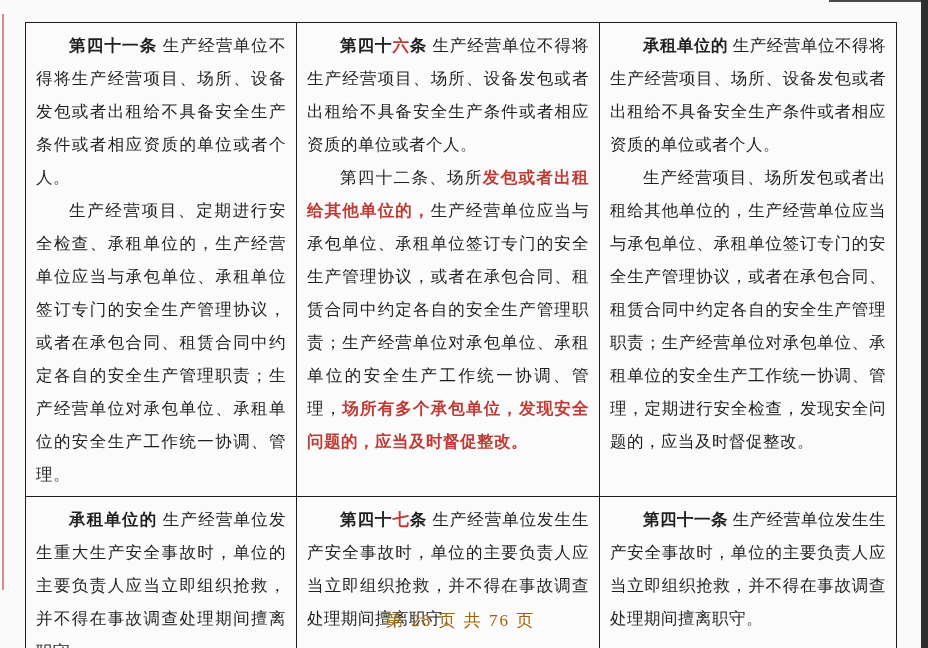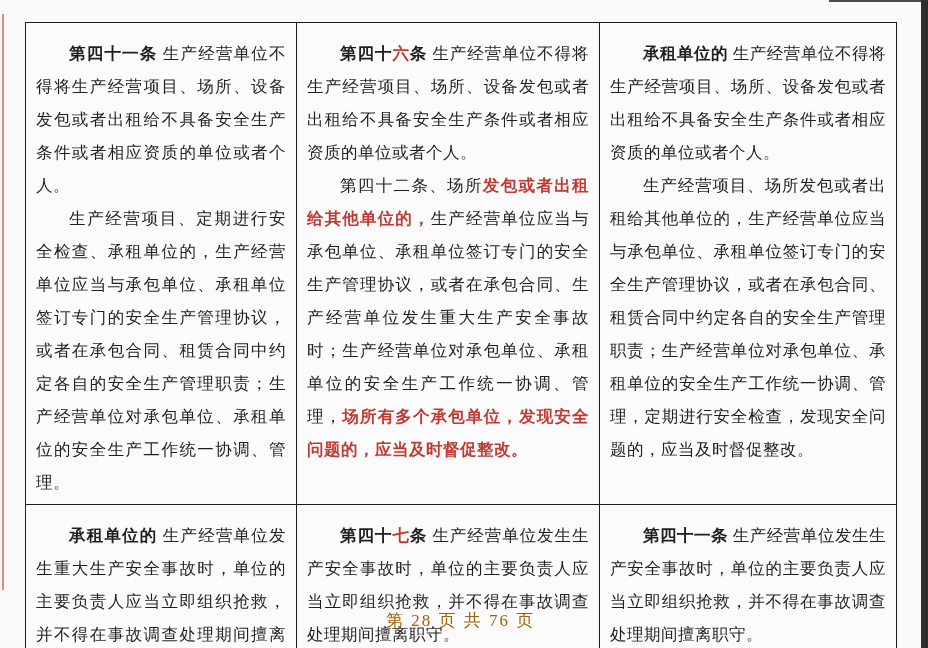--- a/index.html
+++ b/index.html
@@ -23,21 +23,21 @@
     position: absolute; top: 0; right: 7px; width: 92px; height: 2px;
     background: #4a4a4a;
   }
   table.cmp {
     position: absolute; left: 25px; top: 22px; width: 868px;
     border-collapse: collapse; table-layout: fixed;
   }
   table.cmp td {
     border: 1.6px solid #1c1c1c;
     vertical-align: top;
-    padding: 14px 10px 5px 10px;
+    padding: 6px 10px 5px 10px;
     background: #fcfbfb;
   }
   td.c0 { width: 250px; }
   td.c1 { width: 282px; }
   td.c2 { width: 276px; }
   tr.r0 td { height: 388px; }
   tr.r1 td { height: 128px; }
   .cell p {
     margin: 0;
     text-indent: 2em;
@@ -64,21 +64,21 @@
 
 <table class="cmp">
   <tbody>
       <tr class="r0">
         <td class="cell c0">
           <p><span class="bold">第四十一条</span><span> 生产经营单位不得将生产经营项目、场所、设备发包或者出租给不具备安全生产条件或者相应资质的单位或者个人。</span></p>
           <p><span>生产经营项目、定期进行安全检查、承租单位的，生产经营单位应当与承包单位、承租单位签订专门的安全生产管理协议，或者在承包合同、租赁合同中约定各自的安全生产管理职责；生产经营单位对承包单位、承租单位的安全生产工作统一协调、管理。</span></p>
         </td>
         <td class="cell c1">
           <p><span class="bold">第四十</span><span class="bold red">六</span><span class="bold">条</span><span> 生产经营单位不得将生产经营项目、场所、设备发包或者出租给不具备安全生产条件或者相应资质的单位或者个人。</span></p>
-          <p><span>第四十二条、场所</span><span class="bold red">发包或者出租给其他单位的，</span><span>生产经营单位应当与承包单位、承租单位签订专门的安全生产管理协议，或者在承包合同、生产经营单位发生重大生产安全事故时；生产经营单位对承包单位、承租单位的安全生产工作统一协调、管理，</span><span class="bold red">场所有多个承包单位，发现安全问题的，应当及时督促整改。</span></p>
+          <p><span>第四十二条、场所</span><span class="bold red">发包或者出租给其他单位的，</span><span>生产经营单位应当与承包单位、承租单位签订专门的安全生产管理协议，或者在承包合同、租赁合同中约定各自的安全生产管理职责；生产经营单位对承包单位、承租单位的安全生产工作统一协调、管理，</span><span class="bold red">场所有多个承包单位，发现安全问题的，应当及时督促整改。</span></p>
         </td>
         <td class="cell c2">
           <p><span class="bold">承租单位的</span><span> 生产经营单位不得将生产经营项目、场所、设备发包或者出租给不具备安全生产条件或者相应资质的单位或者个人。</span></p>
           <p><span>生产经营项目、场所发包或者出租给其他单位的，生产经营单位应当与承包单位、承租单位签订专门的安全生产管理协议，或者在承包合同、租赁合同中约定各自的安全生产管理职责；生产经营单位对承包单位、承租单位的安全生产工作统一协调、管理，定期进行安全检查，发现安全问题的，应当及时督促整改。</span></p>
         </td>
       </tr>
       <tr class="r1">
         <td class="cell c0">
           <p><span class="bold">承租单位的</span><span> 生产经营单位发生重大生产安全事故时，单位的主要负责人应当立即组织抢救，并不得在事故调查处理期间擅离职守。</span></p>
         </td>

